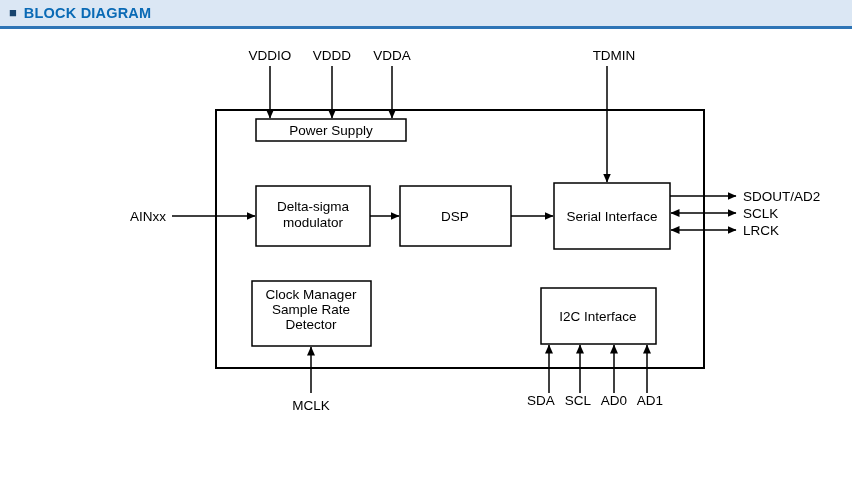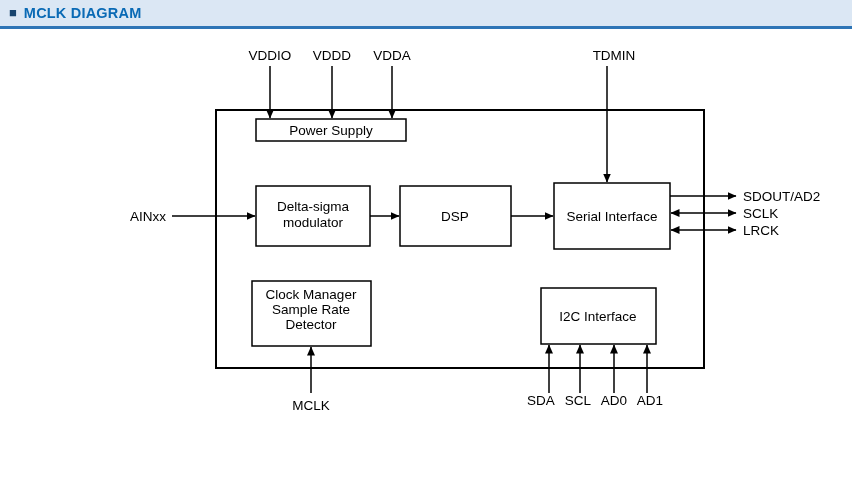--- a/index.html
+++ b/index.html
@@ -62,21 +62,21 @@
     font-size: 13.5px;
     fill: #000000;
   }
   .ahf { fill: #000000; }
 </style>
 </head>
 <body>
 
 <header class="page-header">
   <span class="bullet">■</span>
-  <span class="title">MCLK DIAGRAM</span>
+  <span class="title">BLOCK DIAGRAM</span>
 </header>
 
 <svg width="852" height="473" viewBox="0 0 852 473" xmlns="http://www.w3.org/2000/svg">
   <defs>
     <marker id="ah" markerWidth="9" markerHeight="8" refX="8.5" refY="4" orient="auto-start-reverse" markerUnits="userSpaceOnUse">
       <path d="M0,0 L9,4 L0,8 z" class="ahf"></path>
     </marker>
   </defs>
 
   <rect class="outer" x="216" y="81" width="488" height="258"></rect>

